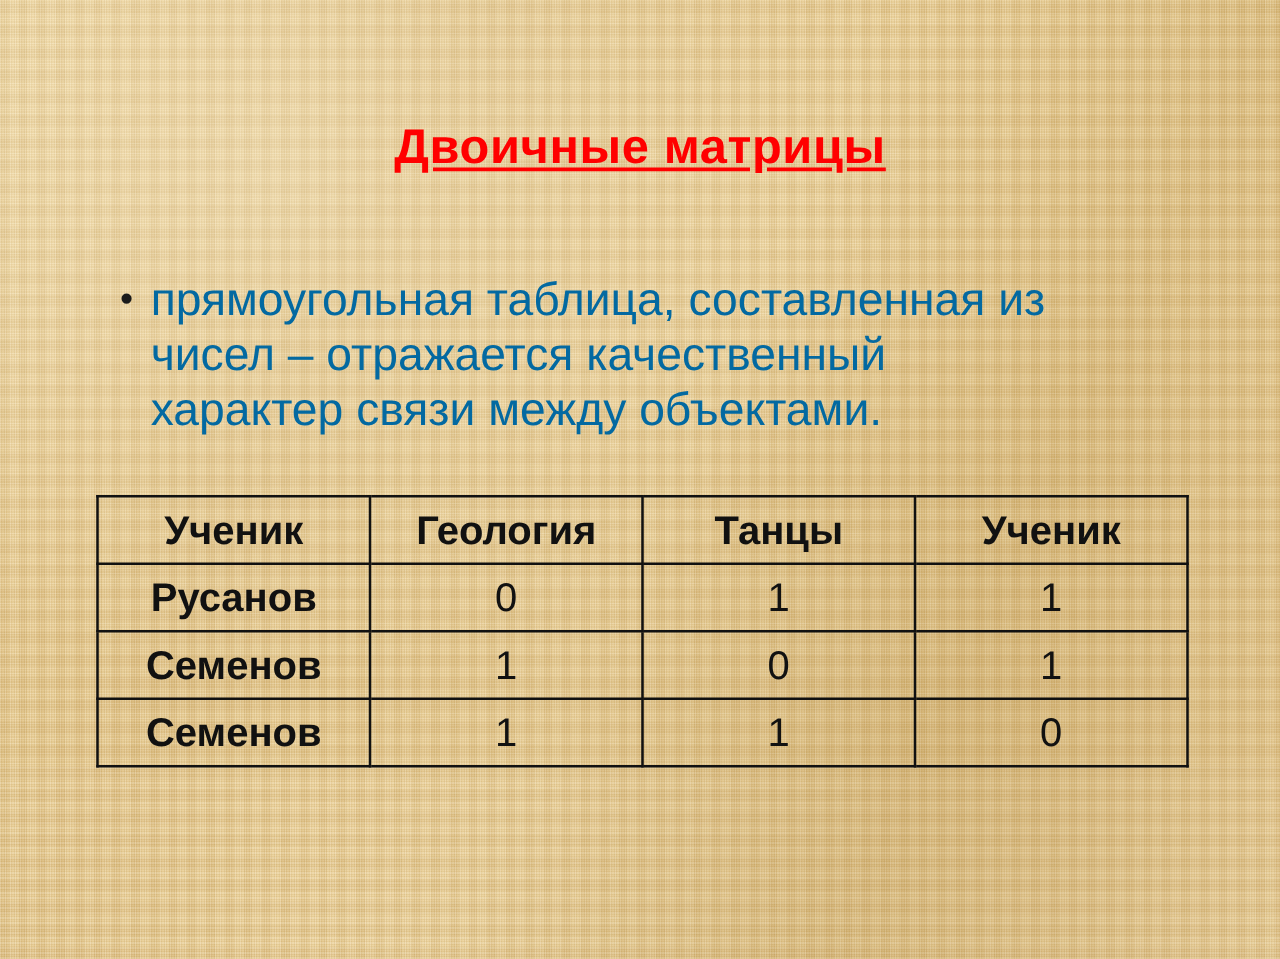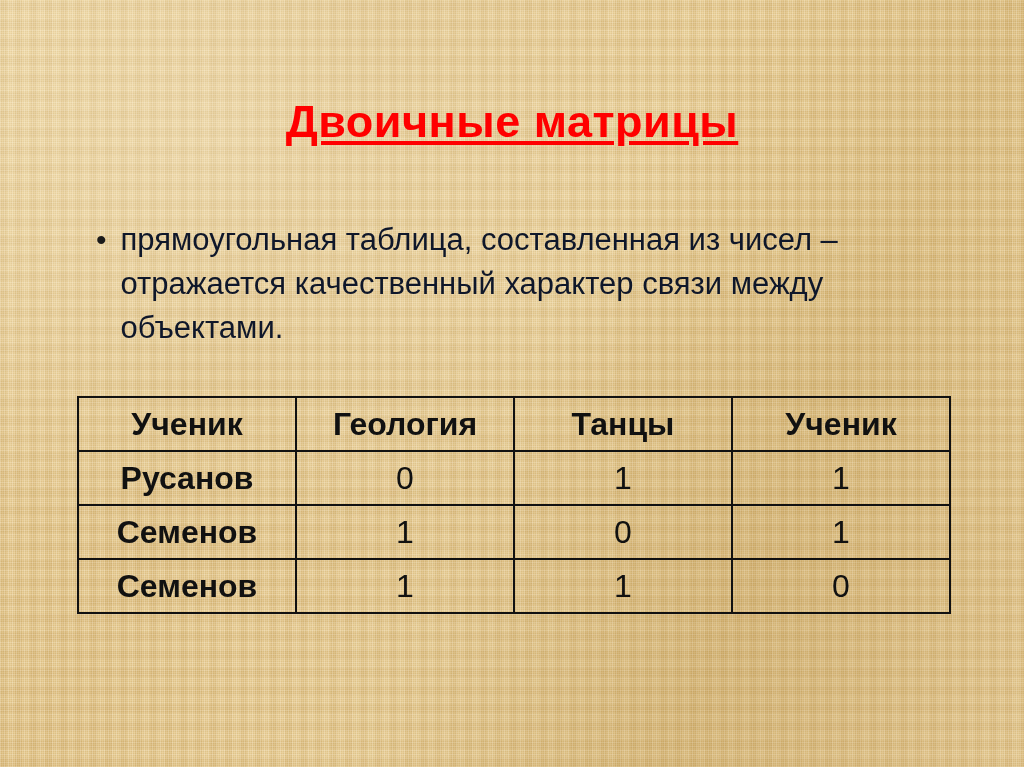--- a/index.html
+++ b/index.html
@@ -69,21 +69,21 @@
     height: 767px;
   }
 
   .title {
     position: absolute;
     top: 96px;
     left: 0;
     width: 1024px;
     text-align: center;
     color: #ff0000;
-    font-size: 45px;
+    font-size: 39px;
     font-weight: bold;
     letter-spacing: 0.5px;
     text-decoration: underline;
     text-underline-offset: 4px;
     white-space: nowrap;
   }
 
   .bullet-block {
     position: absolute;
     top: 218px;
@@ -93,23 +93,23 @@
     align-items: flex-start;
   }
   .bullet-dot {
     font-size: 30px;
     line-height: 44px;
     color: #1a1a1a;
     margin-right: 14px;
     flex: 0 0 auto;
   }
   .bullet-text {
-    font-size: 31px;
+    font-size: 37px;
     line-height: 44px;
-    color: #0f172a;
+    color: #0369a1;
     max-width: 730px;
   }
 
   .matrix-table {
     position: absolute;
     top: 396px;
     left: 77px;
     width: 872px;
     border-collapse: collapse;
     table-layout: fixed;

